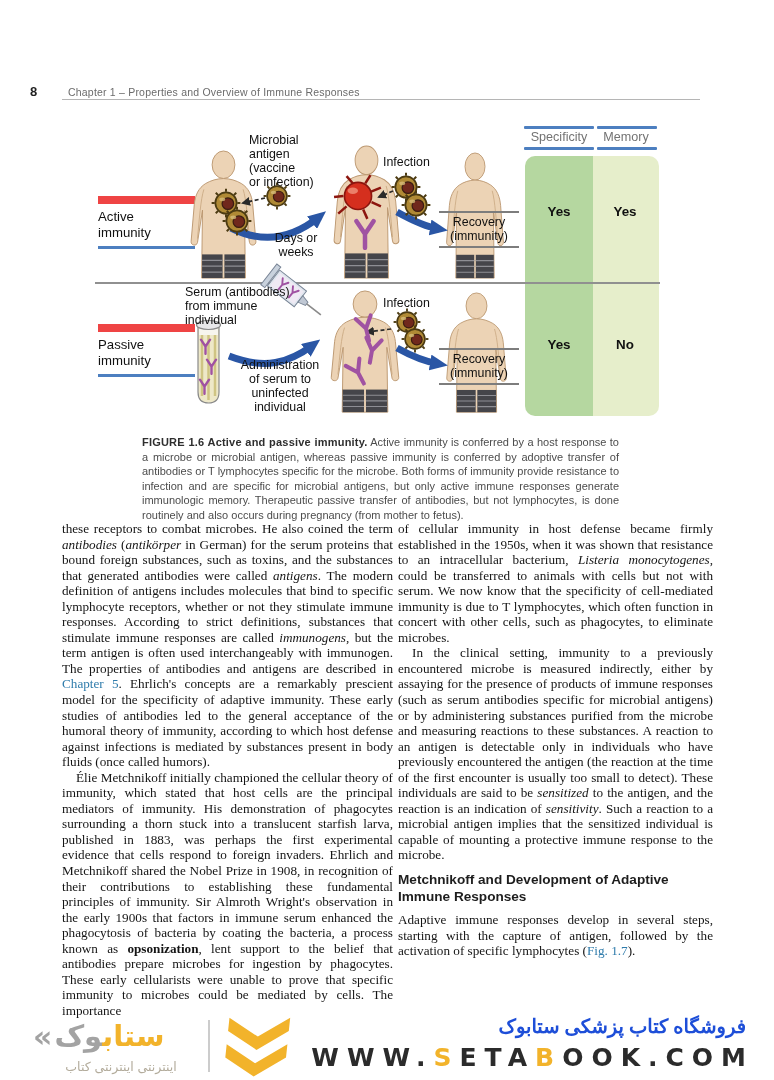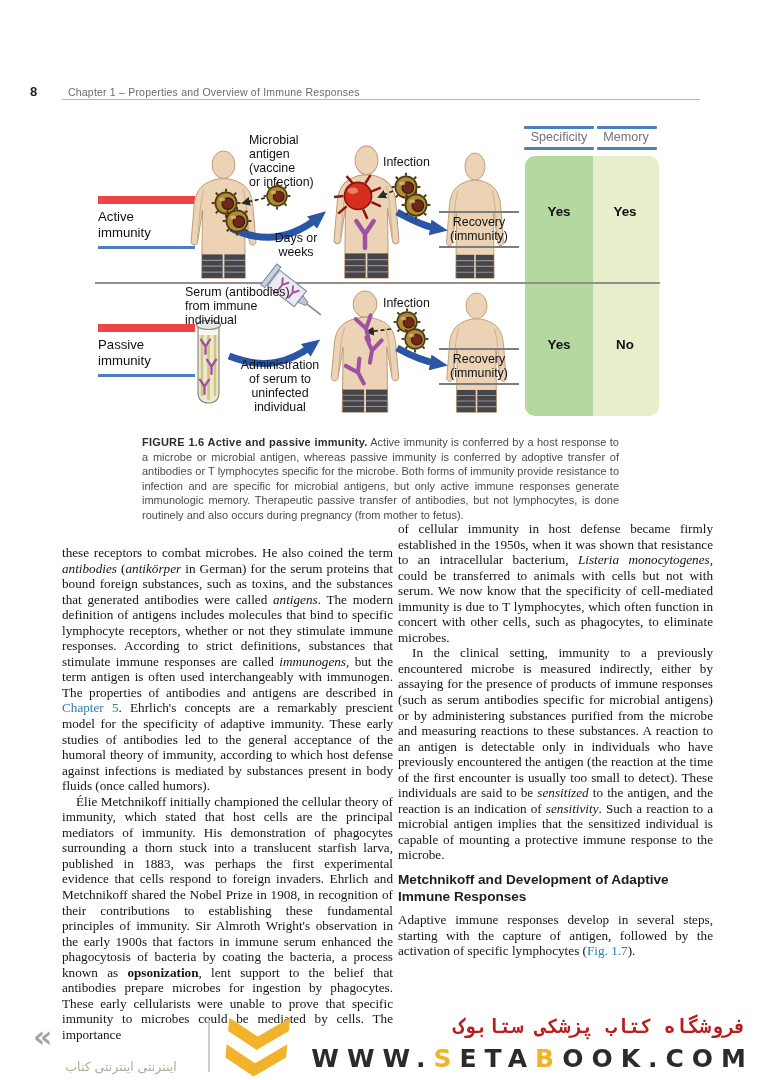--- a/index.html
+++ b/index.html
@@ -27,21 +27,21 @@
   .icon-abs{position:absolute;z-index:5;}
   .person{position:absolute;z-index:1;}
   .arrows{position:absolute;left:0;top:0;z-index:4;pointer-events:none;}
   
   .caption{position:absolute;left:142px;top:424px;width:477px;font-size:11px;line-height:14.6px;
            text-align:justify;color:#4c4c4c;}
   .cap-title{font-weight:bold;color:#2e2e2e;letter-spacing:.2px;}
   
   .col{position:absolute;top:521px;font-family:"Liberation Serif",serif;font-size:13.2px;
        line-height:15.55px;text-align:justify;color:#141414;}
-  .col-left{left:62px;width:331px;margin-top:24px;}
+  .col-left{left:62px;width:331px;}
   .col-right{left:398px;width:315px;}
   .col p{margin:0;}
   .col p.indent{text-indent:14px;}
   .sec-heading{font-family:"Liberation Sans",sans-serif;font-size:13.6px;font-weight:bold;
                line-height:16.5px;color:#1d1d1d;margin:9px 0 7px;text-align:left;}
   .rt-i{font-style:italic;}
   .rt-b{font-weight:bold;}
   .rt-bi{font-weight:bold;font-style:italic;}
   .rt-link{color:#2e7bab;}
   .rt-y{color:#f2b32b;}
@@ -50,21 +50,21 @@
   .wordmark{display:flex;align-items:center;justify-content:flex-start;height:40px;}
   .wm-chev{font-size:30px;font-weight:bold;color:#a3a3a3;margin-right:2px;font-family:"DejaVu Sans",sans-serif;}
   .wm-text{direction:rtl;font-family:"DejaVu Sans",sans-serif;font-size:29px;font-weight:bold;}
   .wm-text .rt-y{color:#f2b32b;}
   .wm-text .rt-gray{color:#a3a3a3;}
   .wm-sub{margin-top:3px;direction:rtl;text-align:center;font-family:"DejaVu Sans",sans-serif;
           font-size:12.5px;color:#b3ac9c;width:176px;}
   .foot-divider{position:absolute;left:208px;top:1020px;width:2px;height:52px;background:#cccccc;}
   .emblem{position:absolute;left:220px;top:1017px;}
   .footer-right{position:absolute;right:28px;top:1015px;text-align:right;}
-  .store-title{direction:rtl;font-family:Liberation Mono, monospace;font-size:19.5px;font-weight:700;color:#b91c1c;}
+  .store-title{direction:rtl;font-family:Liberation Serif, serif;font-size:19.5px;font-weight:700;color:#1d4ed8;}
   .site-url{margin-top:5px;font-family:"DejaVu Sans",sans-serif;font-size:25px;font-weight:700;
             letter-spacing:8px;margin-right:-8px;color:#2b2b2b;}
 </style>
 </head>
 <body>
 
 <svg width="0" height="0" style="position:absolute" aria-hidden="true">
   <defs>
     <symbol id="sym-person" viewBox="0 0 80 132" preserveAspectRatio="none">
       <ellipse cx="40" cy="15" rx="12.5" ry="14" fill="#ecd3b5" stroke="#bb9770" stroke-width="1"></ellipse>
@@ -256,20 +256,21 @@
   <div class="col col-right">
     <p><span>of cellular immunity in host defense became firmly established in the 1950s, when it was shown that resistance to an intracellular bacterium, </span><span class="rt-i">Listeria monocytogenes</span><span>, could be transferred to animals with cells but not with serum. We now know that the specificity of cell-mediated immunity is due to T lymphocytes, which often function in concert with other cells, such as phagocytes, to eliminate microbes.</span></p>
     <p class="indent"><span>In the clinical setting, immunity to a previously encountered microbe is measured indirectly, either by assaying for the presence of products of immune responses (such as serum antibodies specific for microbial antigens) or by administering substances purified from the microbe and measuring reactions to these substances. A reaction to an antigen is detectable only in individuals who have previously encountered the antigen (the reaction at the time of the first encounter is usually too small to detect). These individuals are said to be </span><span class="rt-i">sensitized</span><span> to the antigen, and the reaction is an indication of </span><span class="rt-i">sensitivity</span><span>. Such a reaction to a microbial antigen implies that the sensitized individual is capable of mounting a protective immune response to the microbe.</span></p>
     <h3 class="sec-heading">Metchnikoff and Development of Adaptive Immune Responses</h3>
     <p><span>Adaptive immune responses develop in several steps, starting with the capture of antigen, followed by the activation of specific lymphocytes (</span><span class="rt-link">Fig. 1.7</span><span>).</span></p>
   </div>
 
   <div class="footer-left">
     <div class="wordmark">
       <span class="wm-chev">«</span>
+      <span class="wm-text"><span class="rt-y">ستاب</span><span class="rt-gray">وک</span></span>
     </div>
     <div class="wm-sub">اینترنتی اینترنتی کتاب</div>
   </div>
   <div class="foot-divider"></div>
   <svg class="emblem" width="74" height="62" viewBox="0 0 78 64">
     <g transform="skewX(-6)" fill="#f2b32b">
       <polygon points="10,0 42,20 74,0 74,14 42,34 10,14"></polygon>
       <polygon points="10,28 42,48 74,28 74,42 42,62 10,42"></polygon>
     </g>
   </svg>

